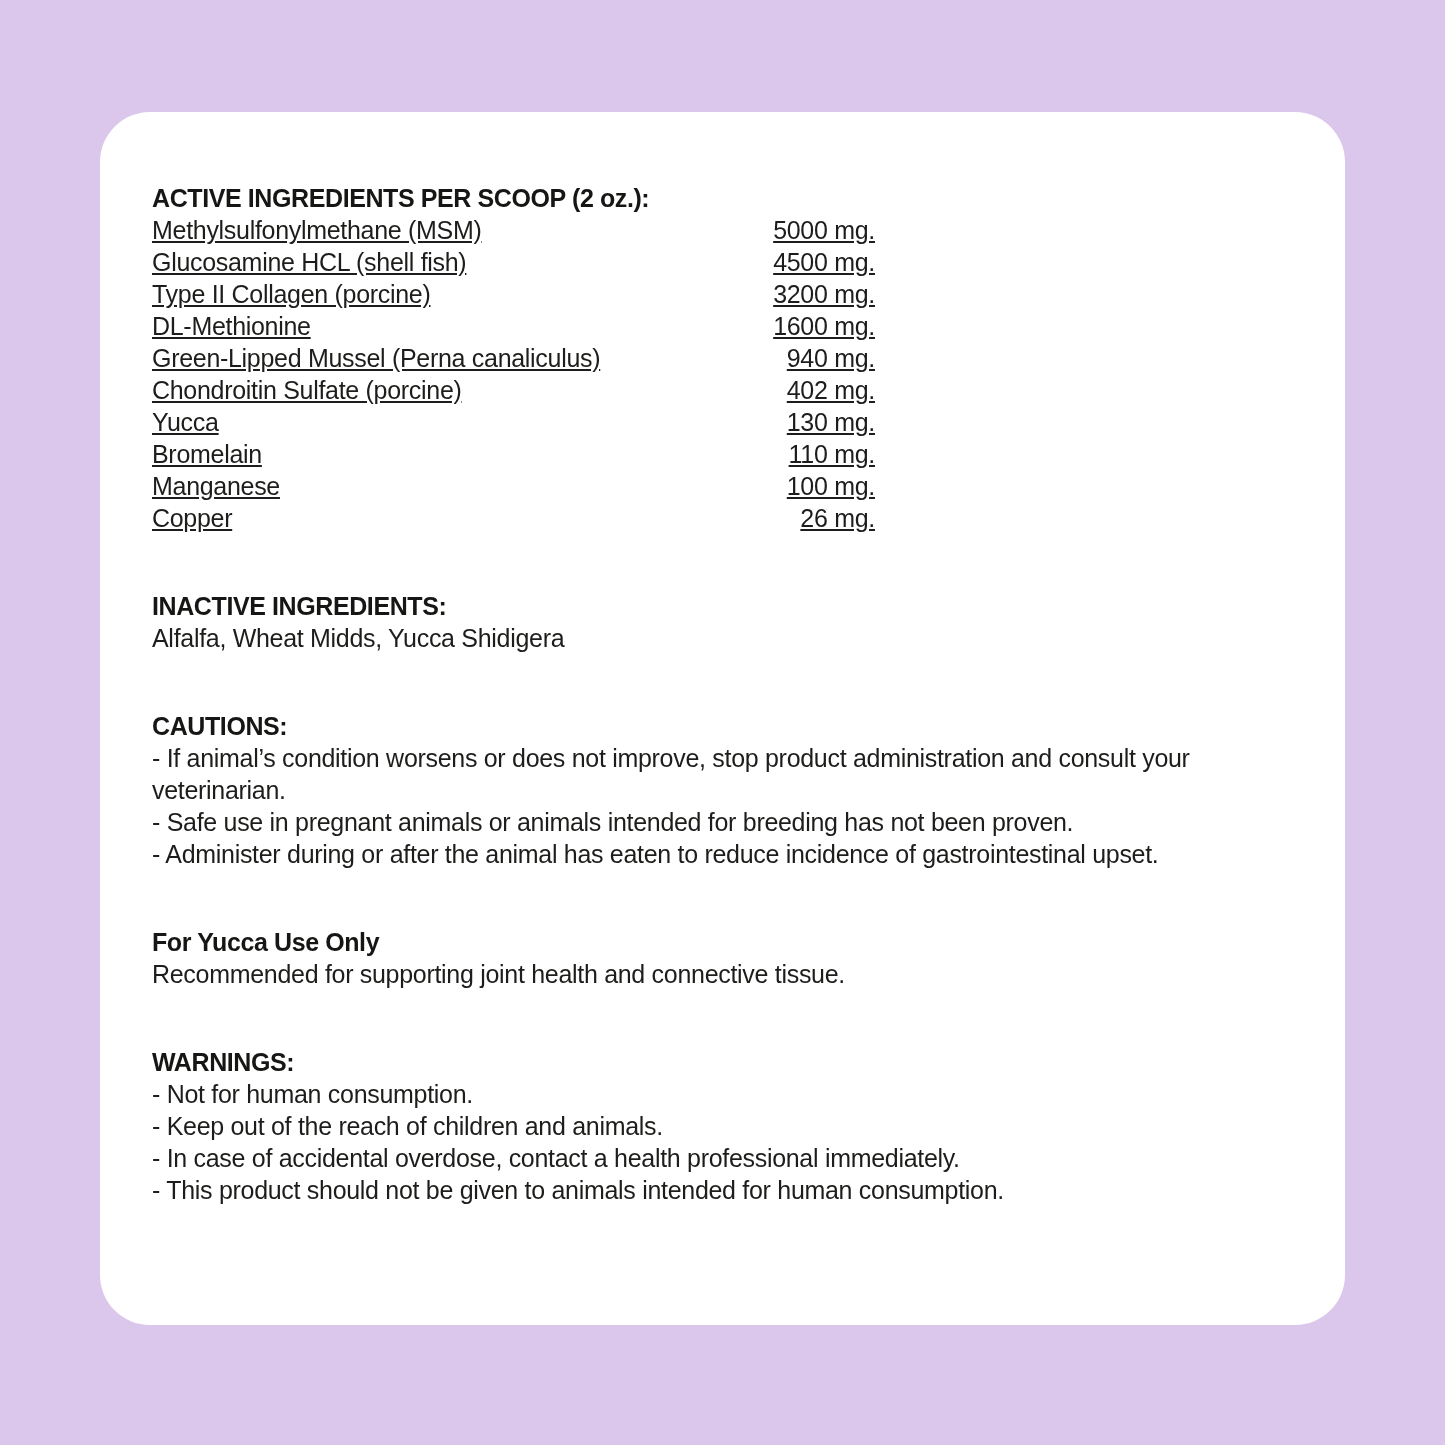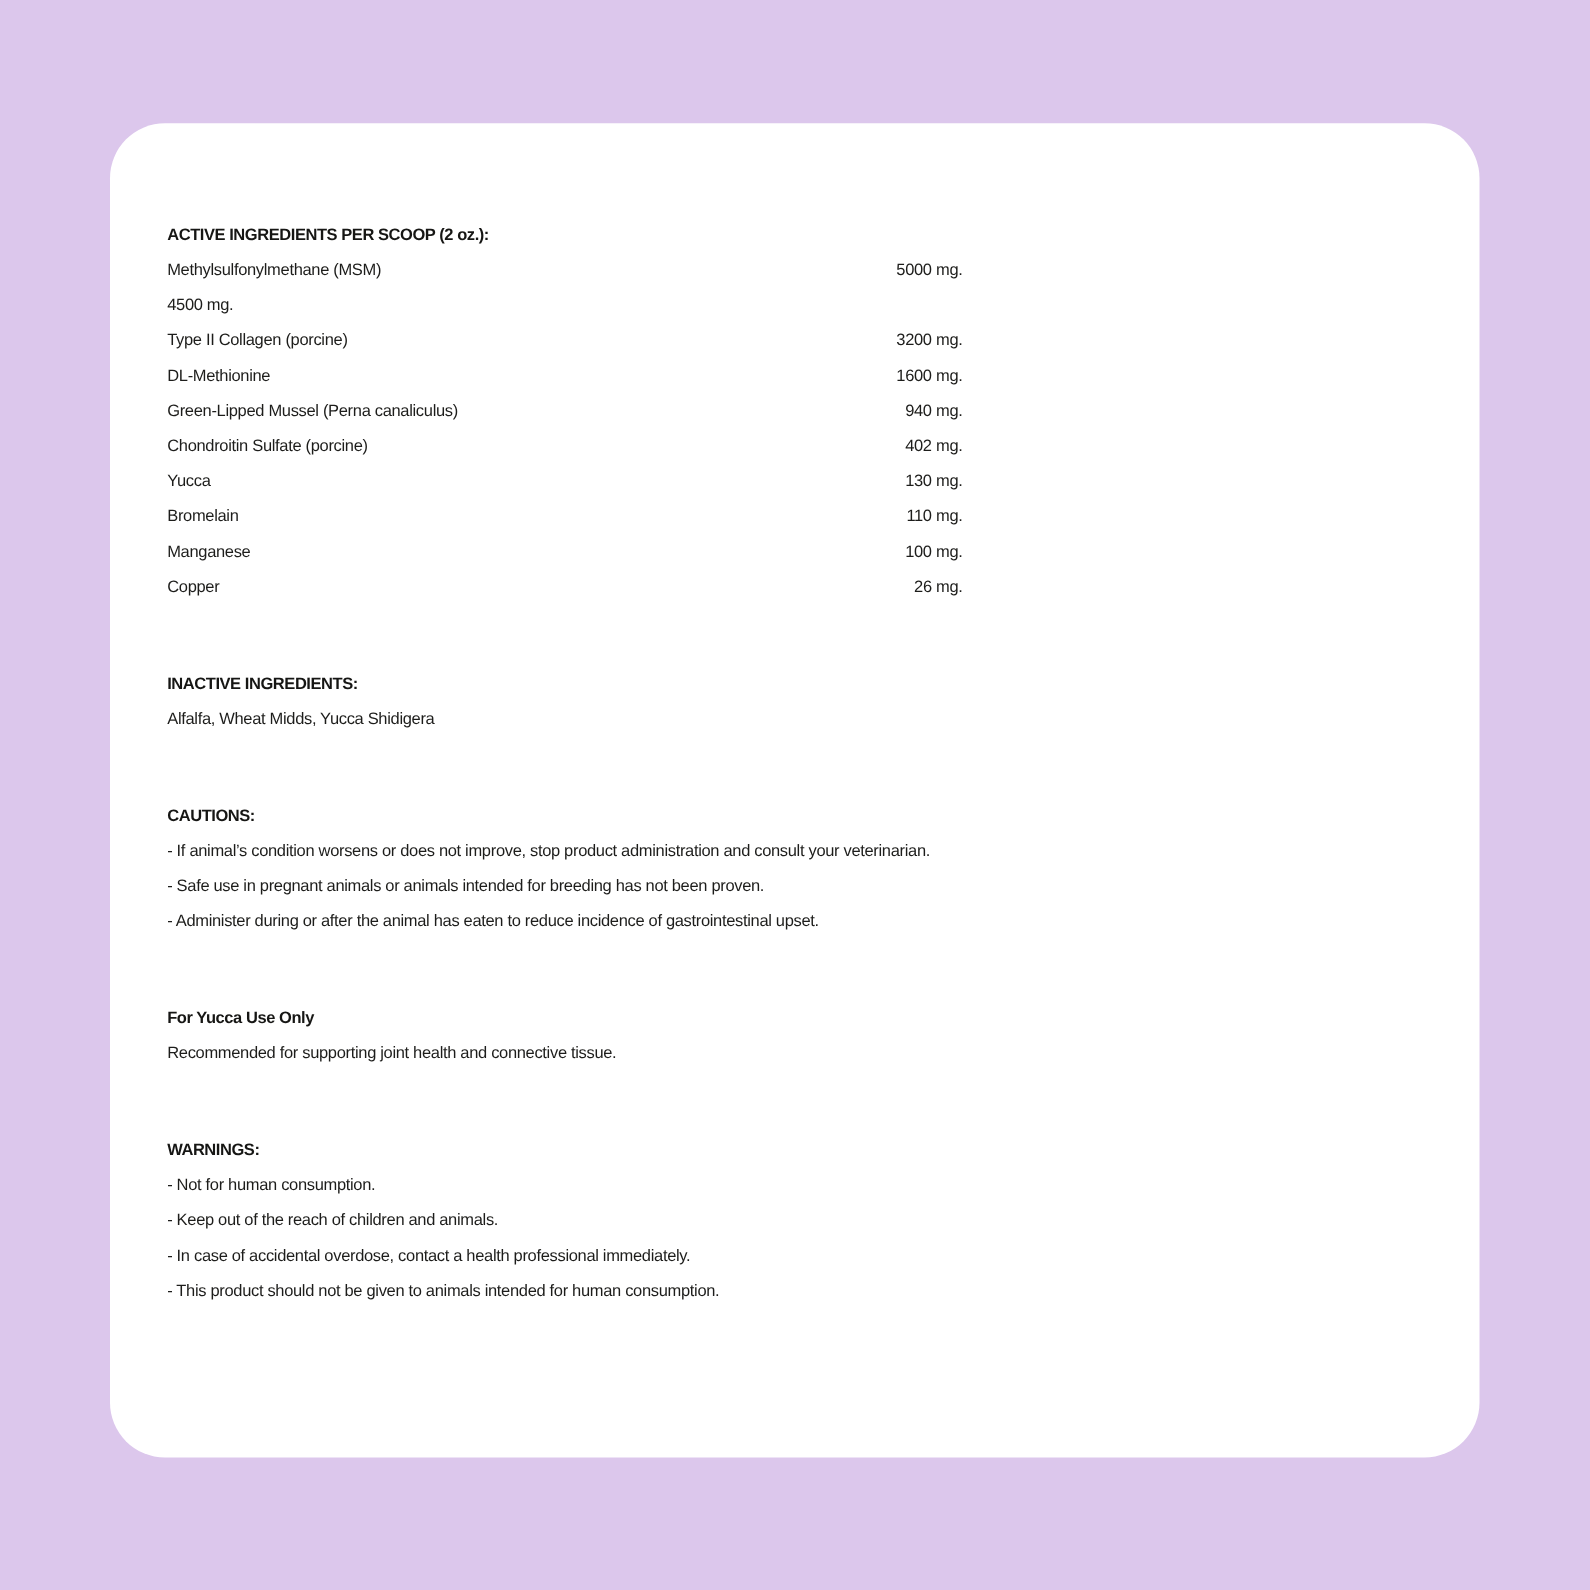--- a/index.html
+++ b/index.html
@@ -20,24 +20,24 @@
     top: 112px;
     width: 1245px;
     height: 1213px;
     background: #ffffff;
     border-radius: 50px;
     box-sizing: border-box;
   }
   .label-content {
     position: absolute;
     left: 52px;
-    top: 86px;
+    top: 70px;
     width: 1110px;
     color: #1d1d1b;
-    font-size: 15px;
+    font-size: 25px;
     line-height: 32px;
     letter-spacing: -0.3px;
   }
   .section {
     margin: 0;
   }
   .section + .section {
     margin-top: 56px;
   }
   .heading {
@@ -45,20 +45,21 @@
     color: #161614;
     letter-spacing: -0.4px;
   }
   .ingredient-table {
     width: 723px;
   }
   .ingredient-row {
     display: flex;
     justify-content: space-between;
     align-items: center;
+    text-decoration: underline;
   }
   .ingredient-name {
     text-align: left;
     white-space: nowrap;
   }
   .ingredient-amount {
     text-align: right;
     white-space: nowrap;
   }
   .body-line, .bullet-line {
@@ -72,20 +73,21 @@
   <div class="label-content">
 
     <div class="section">
       <div class="heading">ACTIVE INGREDIENTS PER SCOOP (2 oz.):</div>
       <div class="ingredient-table">
         <div class="ingredient-row">
           <span class="ingredient-name">Methylsulfonylmethane (MSM)</span>
           <span class="ingredient-amount">5000 mg.</span>
         </div>
         <div class="ingredient-row">
+          <span class="ingredient-name">Glucosamine HCL (shell fish)</span>
           <span class="ingredient-amount">4500 mg.</span>
         </div>
         <div class="ingredient-row">
           <span class="ingredient-name">Type II Collagen (porcine)</span>
           <span class="ingredient-amount">3200 mg.</span>
         </div>
         <div class="ingredient-row">
           <span class="ingredient-name">DL-Methionine</span>
           <span class="ingredient-amount">1600 mg.</span>
         </div>

